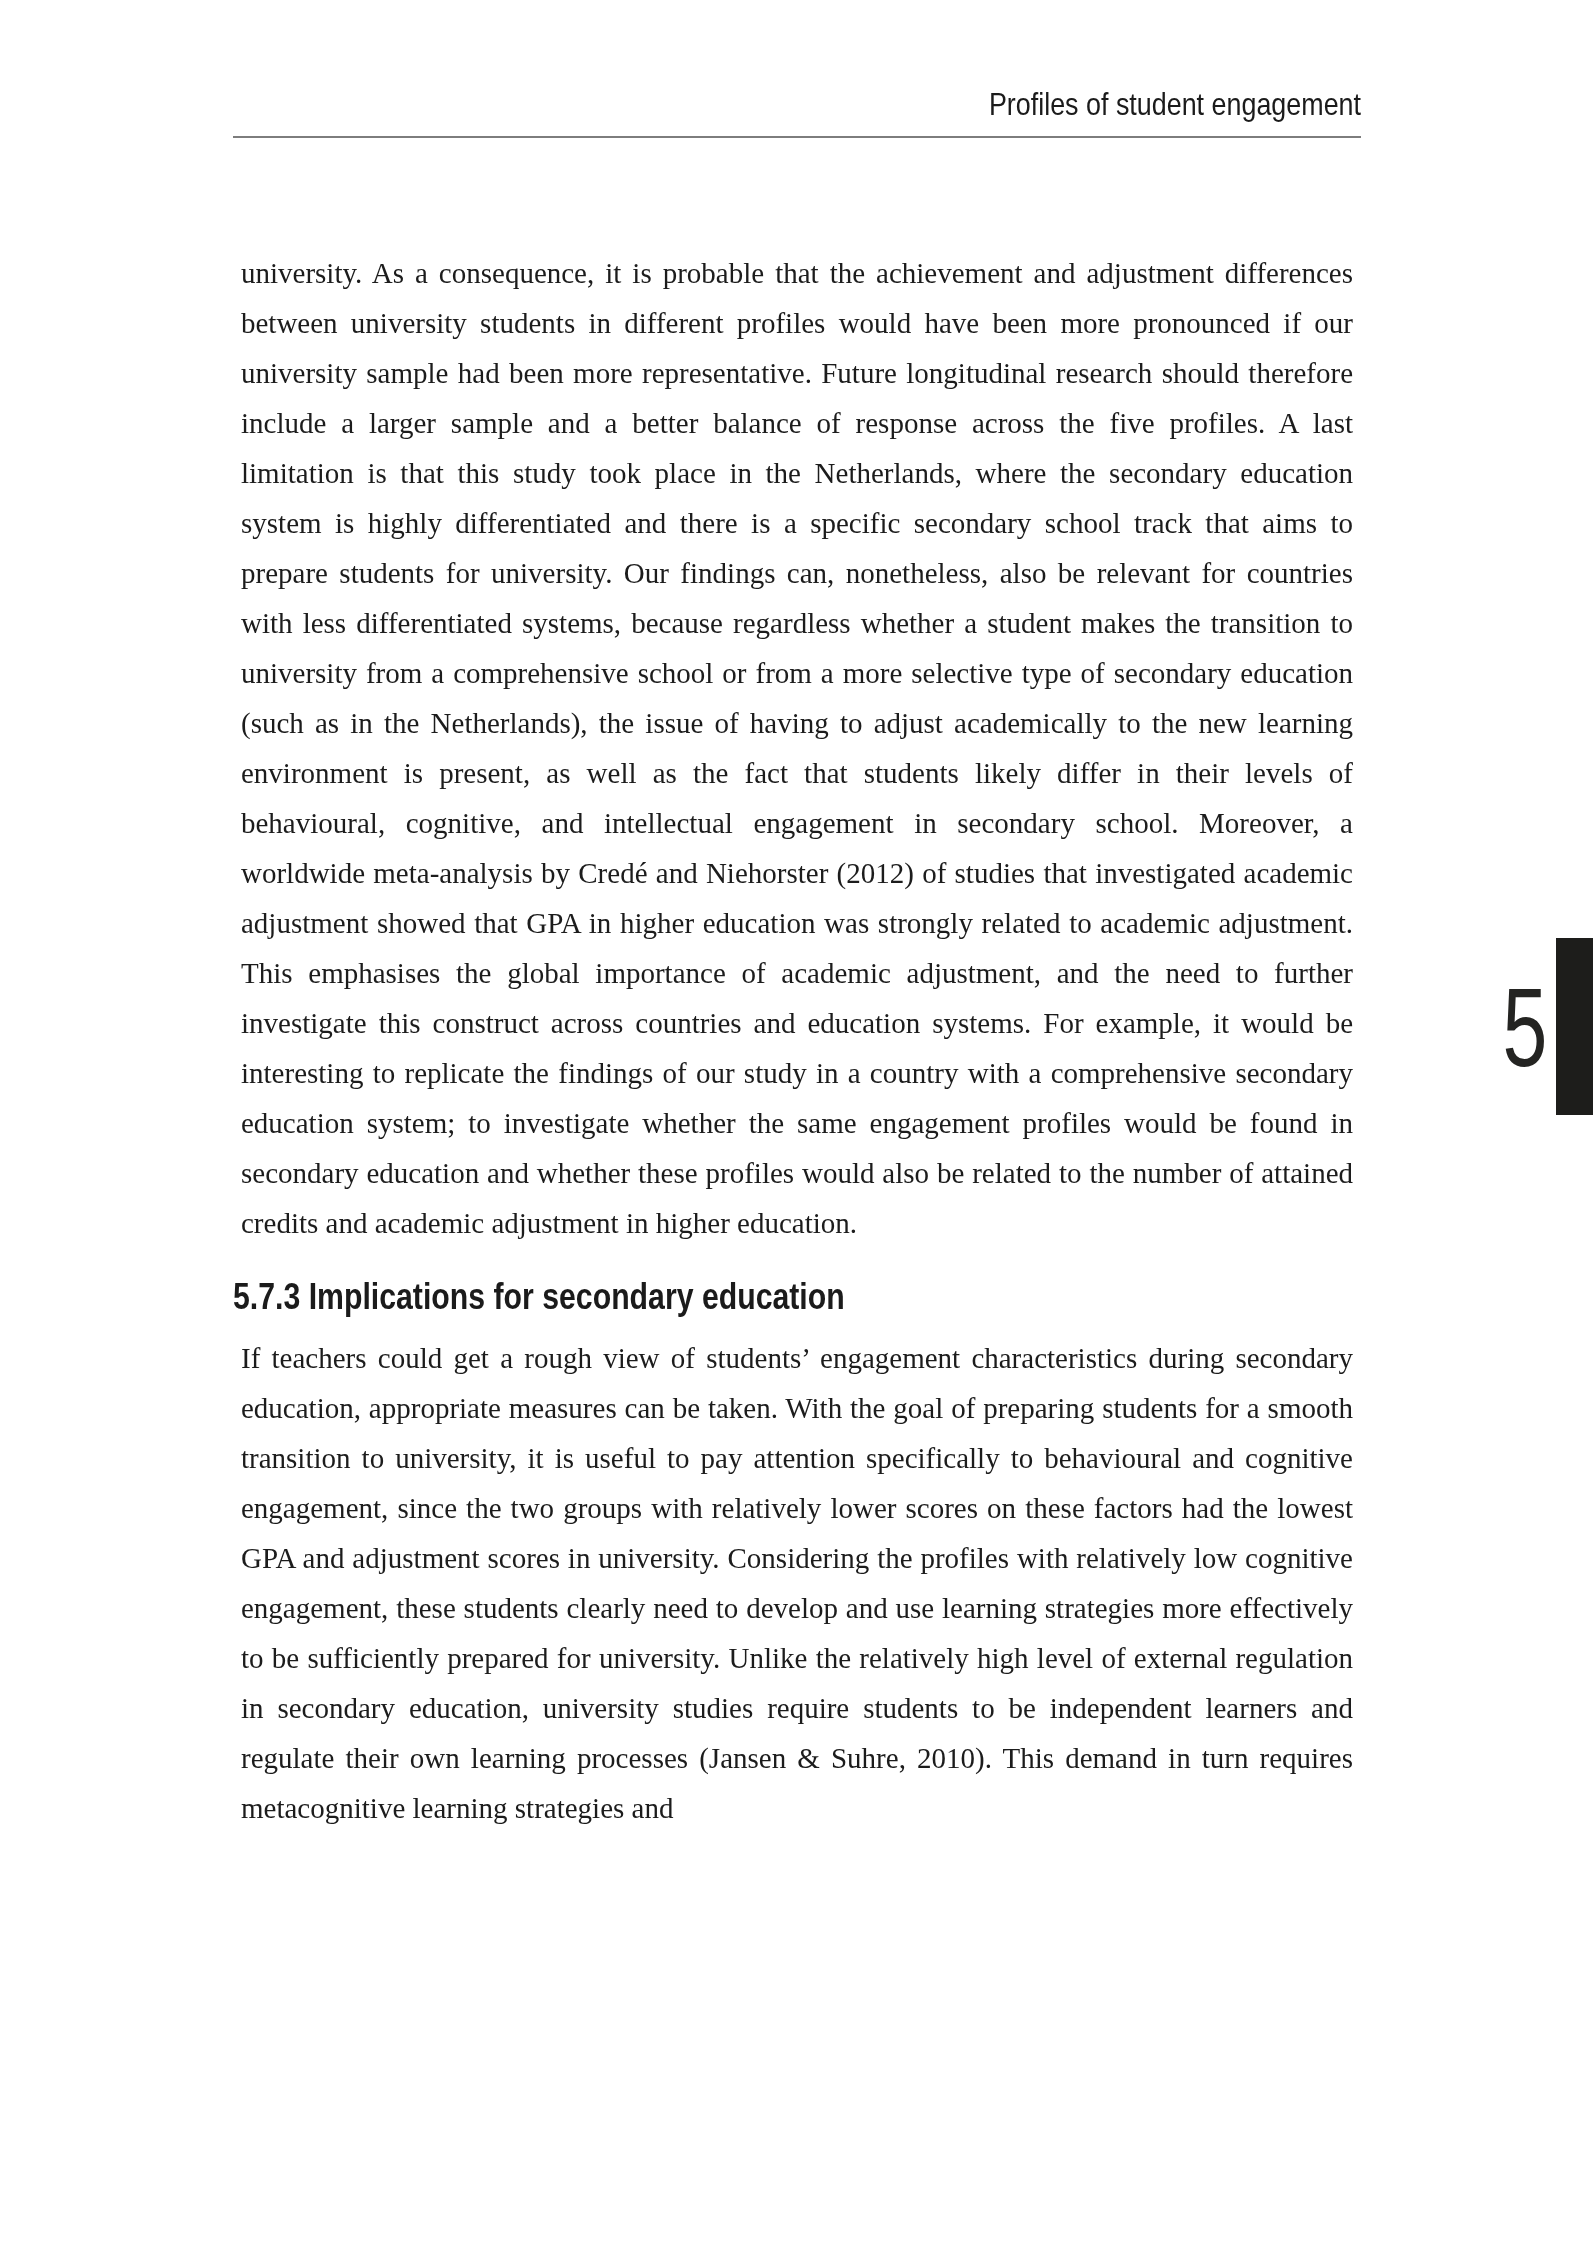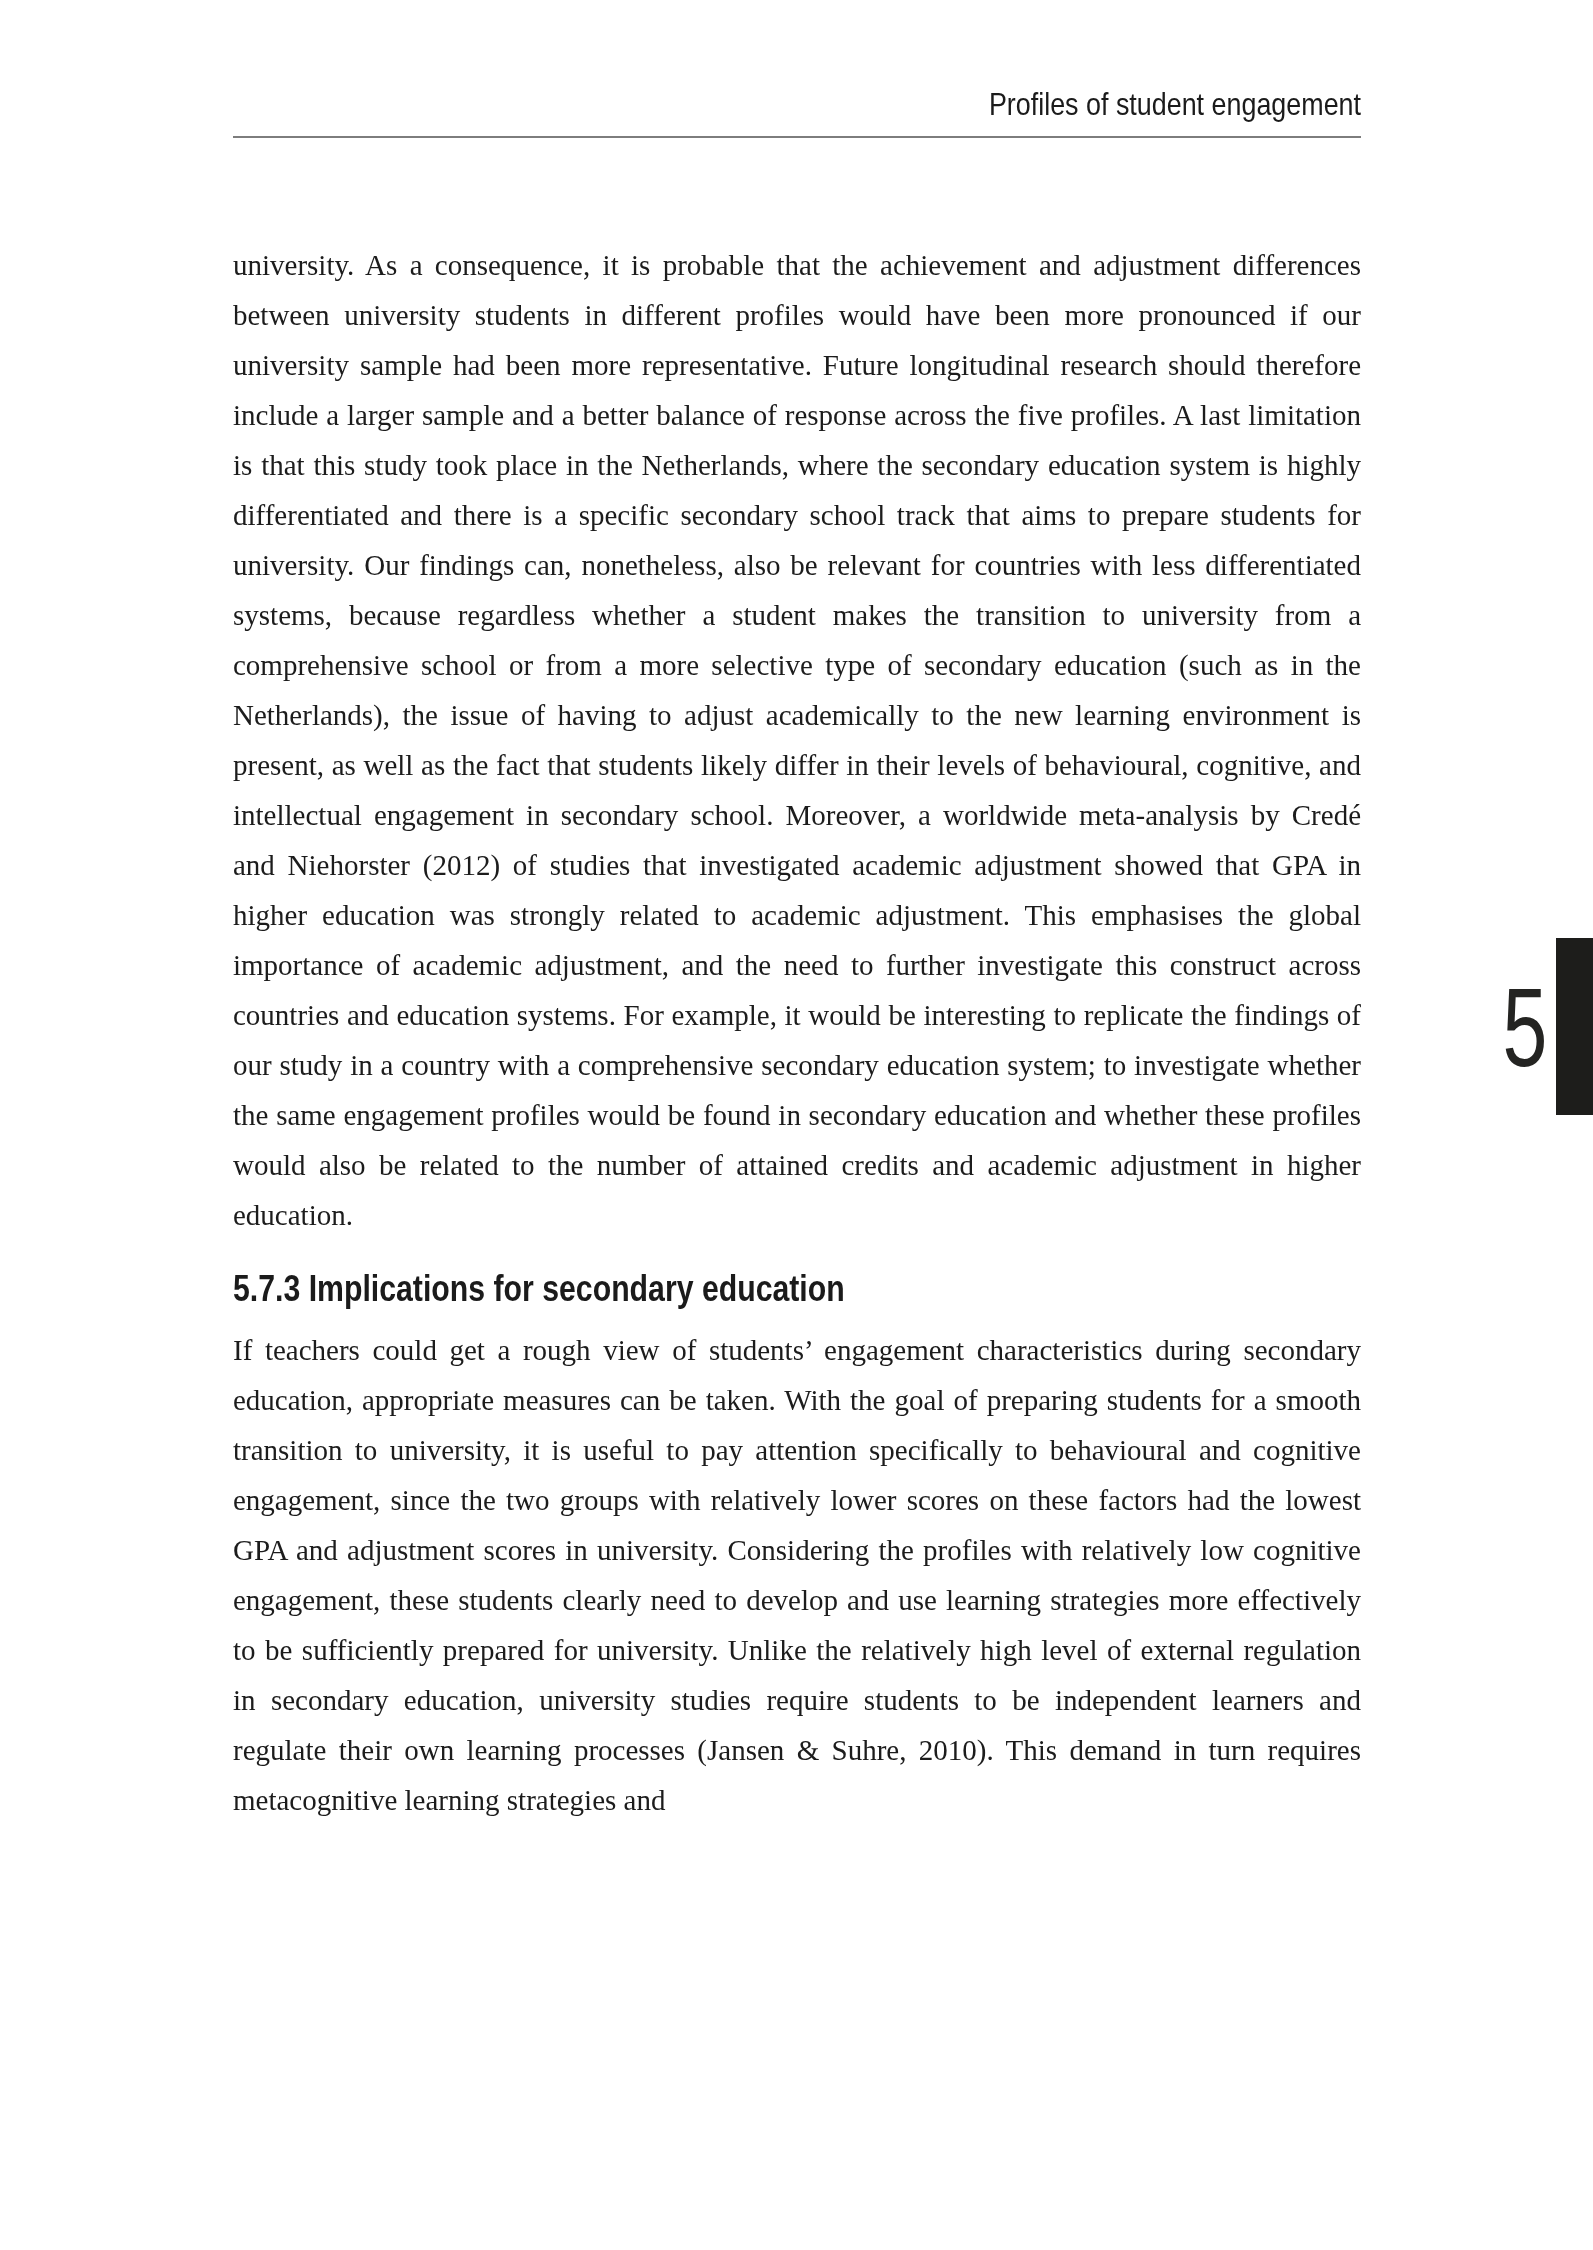--- a/index.html
+++ b/index.html
@@ -41,21 +41,21 @@
     left: 233px;
     top: 240px;
     width: 1128px;
     font-family: "Liberation Serif", "DejaVu Serif", serif;
     font-size: 29px;
     line-height: 50px;
     color: #1c1c1c;
     text-align: justify;
   }
   .para {
-    margin: 0;
+    margin: 8px;
     text-align: justify;
   }
   .section-heading {
     font-family: "Liberation Sans", "DejaVu Sans", sans-serif;
     font-weight: bold;
     font-size: 36px;
     line-height: 46px;
     margin: 26px 0 13px 0;
     color: #1b1b1b;
     text-align: left;

